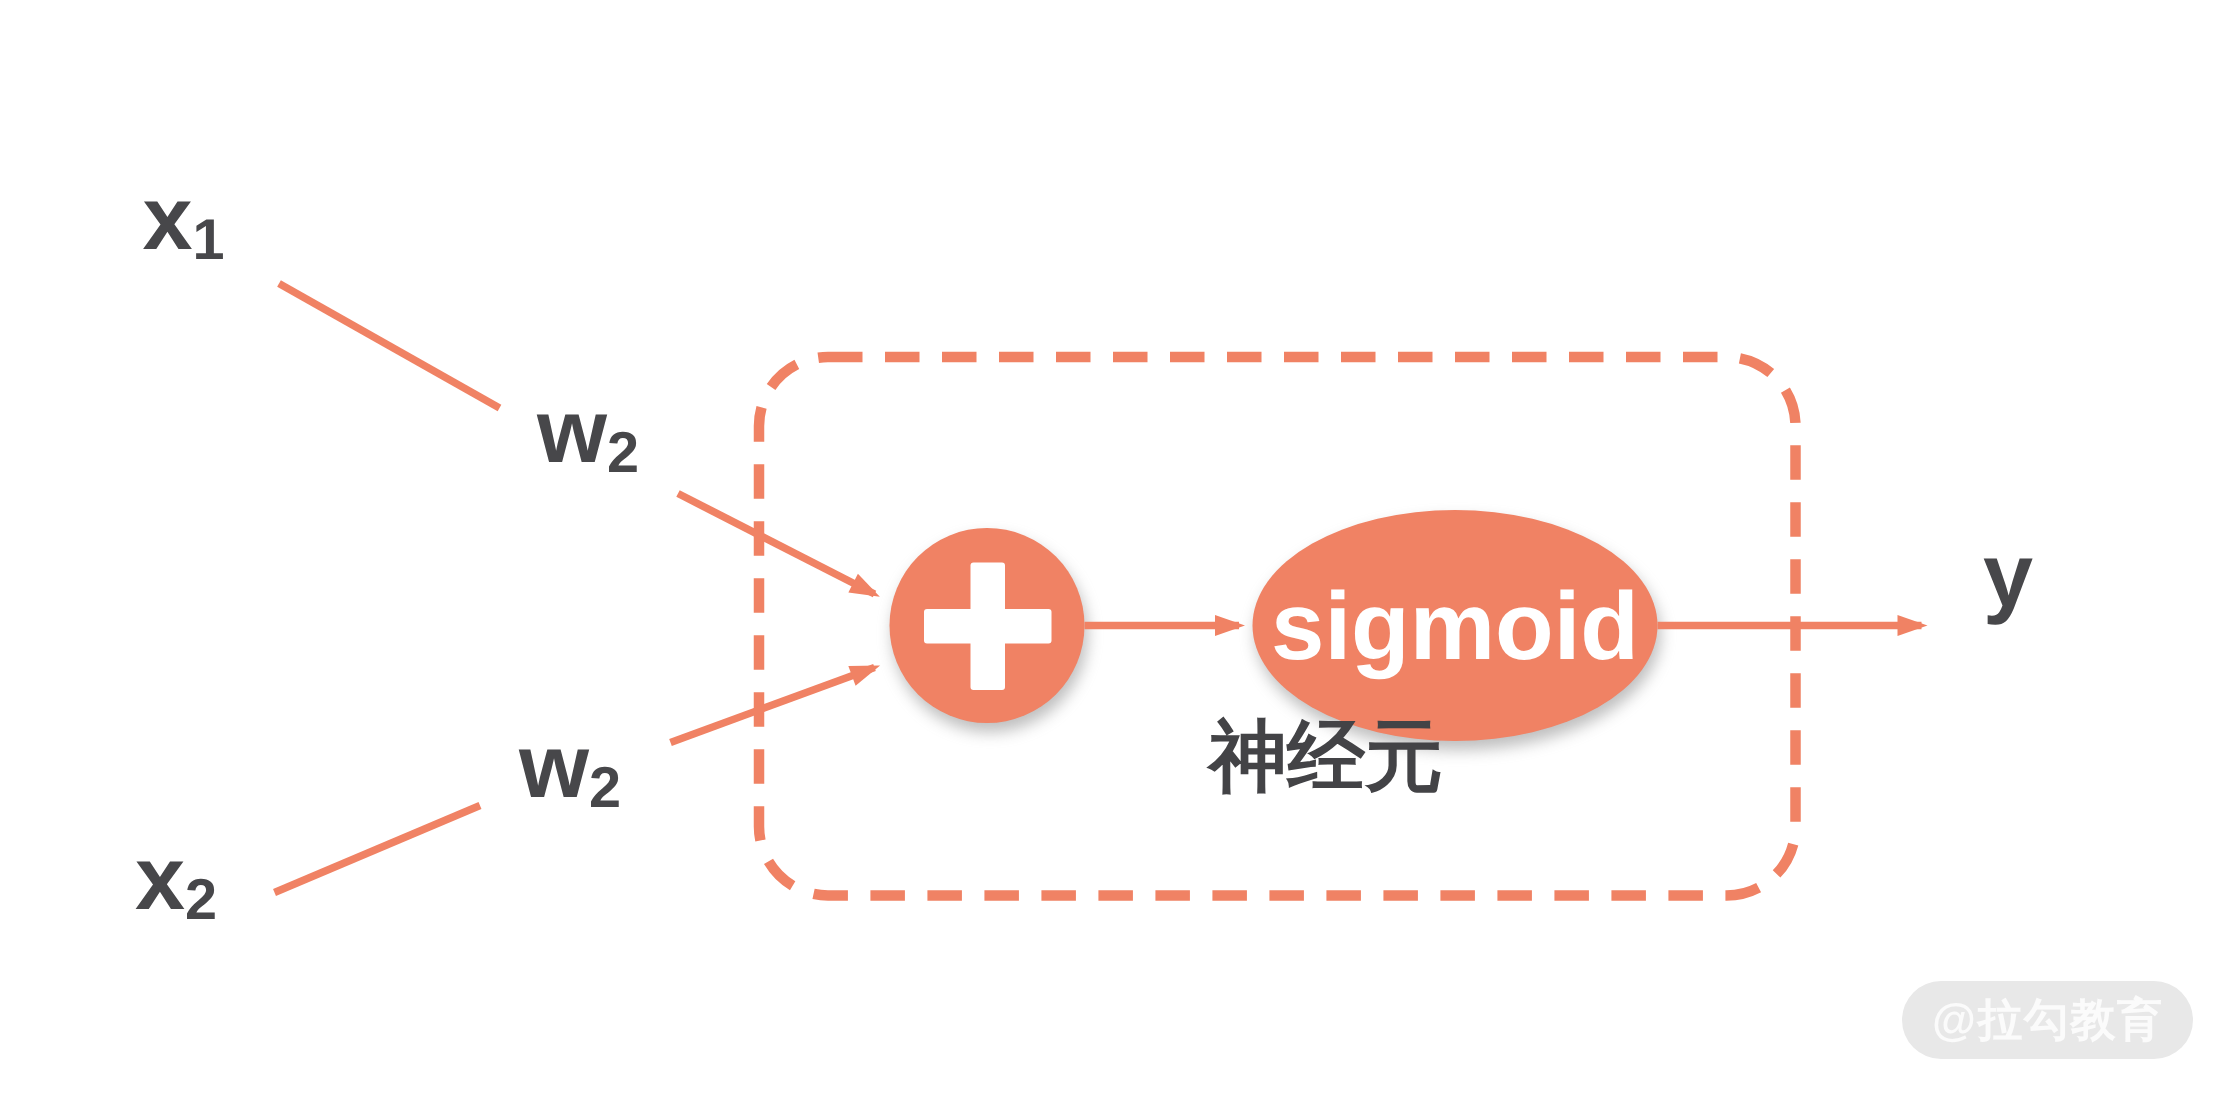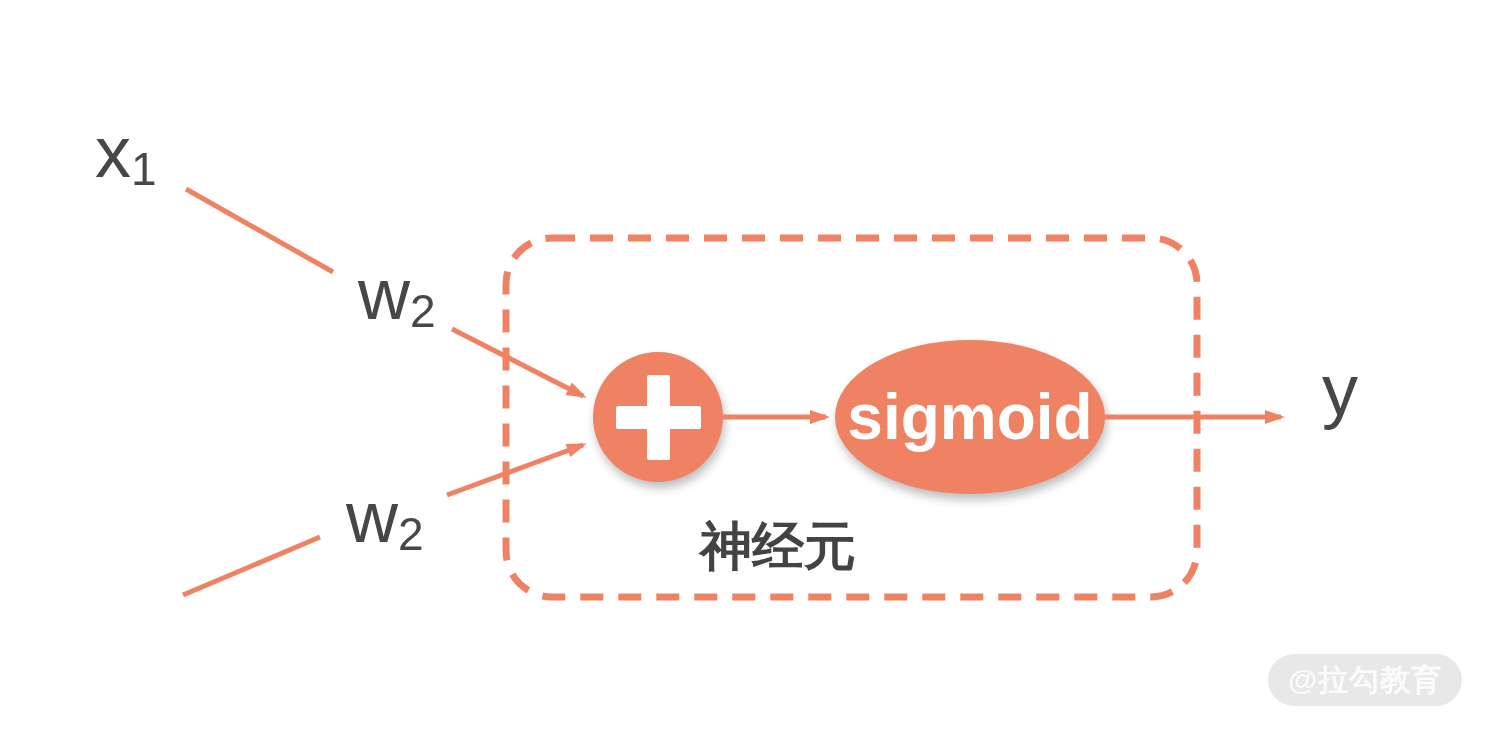--- a/index.html
+++ b/index.html
@@ -18,41 +18,41 @@
     overflow:hidden;
     font-family:"Liberation Sans","DejaVu Sans",sans-serif;
   }
   svg.layer{position:absolute;left:0;top:0;width:1489px;height:729px;}
   .accent-stroke{stroke:var(--accent);}
   .accent-fill{fill:var(--accent);}
   .shadow-node{filter:drop-shadow(2px 6px 5px rgba(110,110,110,0.45));}
   .node-label{
     position:absolute;
     color:var(--text-dark);
-    font-size:72px;
-    font-weight:400;
+    font-size:60px;
+    font-weight:700;
     line-height:1;
     white-space:nowrap;
   }
   .node-label sub{
     font-size:0.64em;
     line-height:1;
     vertical-align:-0.18em;
   }
   .activation-label{
     position:absolute;
     left:835px;top:340px;width:270px;height:154px;
     display:flex;align-items:center;justify-content:center;
     color:var(--node-text);
     font-size:64px;font-weight:600;
   }
   .group-label{
     position:absolute;
-    left:700px;top:517px;width:262px;
-    text-align:left;
+    left:700px;top:476px;width:262px;
+    text-align:right;
     color:var(--group-text);
     font-size:52px;font-weight:700;
     line-height:1.15;
   }
   .watermark{
     position:absolute;
     left:1268px;top:654px;height:52px;
     padding:0 20px;
     background:var(--watermark-bg);
     border-radius:26px;
@@ -90,20 +90,21 @@
 
     <line x1="723" y1="417" x2="826" y2="417" class="accent-stroke" stroke-width="5" marker-end="url(#arrow)"></line>
 
     <ellipse cx="970" cy="417" rx="135" ry="77" class="accent-fill shadow-node"></ellipse>
 
     <line x1="1105" y1="417" x2="1281" y2="417" class="accent-stroke" stroke-width="5" marker-end="url(#arrow)"></line>
   </svg>
 
   <div class="node-label" style="left:95px;top:116px;"><span>x</span><sub>1</sub></div>
 
+  <div class="node-label" style="left:90px;top:556px;"><span>x</span><sub>2</sub></div>
 
   <div class="node-label" style="left:358px;top:258px;"><span>w</span><sub>2</sub></div>
 
   <div class="node-label" style="left:346px;top:481px;"><span>w</span><sub>2</sub></div>
 
   <div class="activation-label">sigmoid</div>
 
   <div class="group-label">神经元</div>
 
   <div class="node-label" style="left:1322px;top:354px;">y</div>

